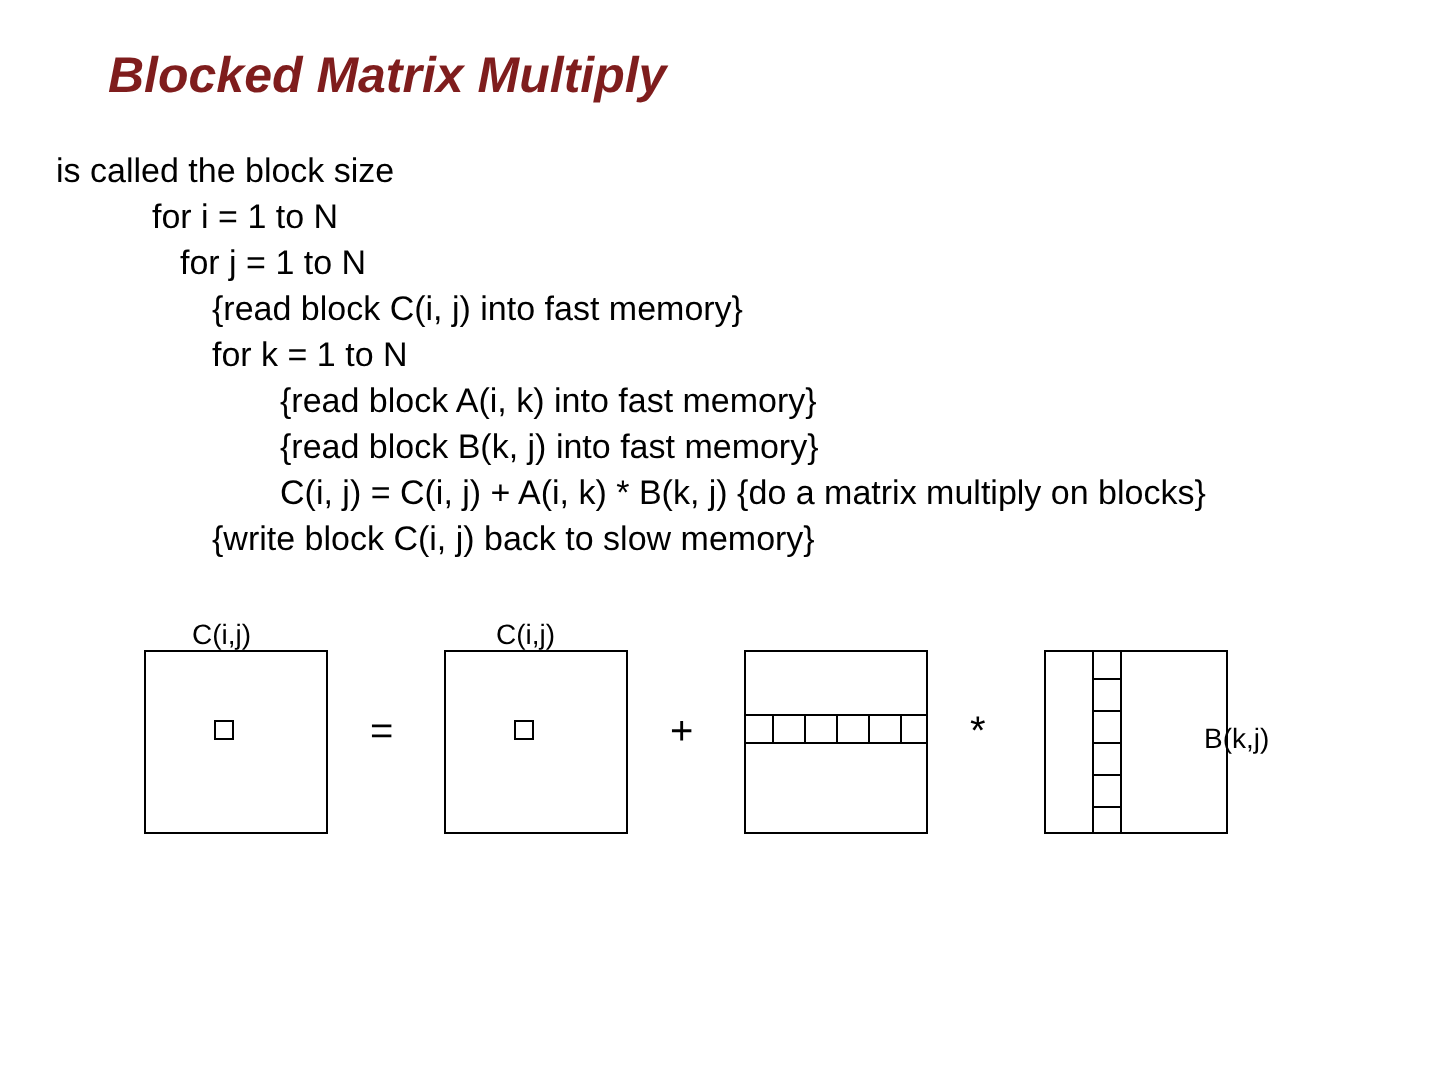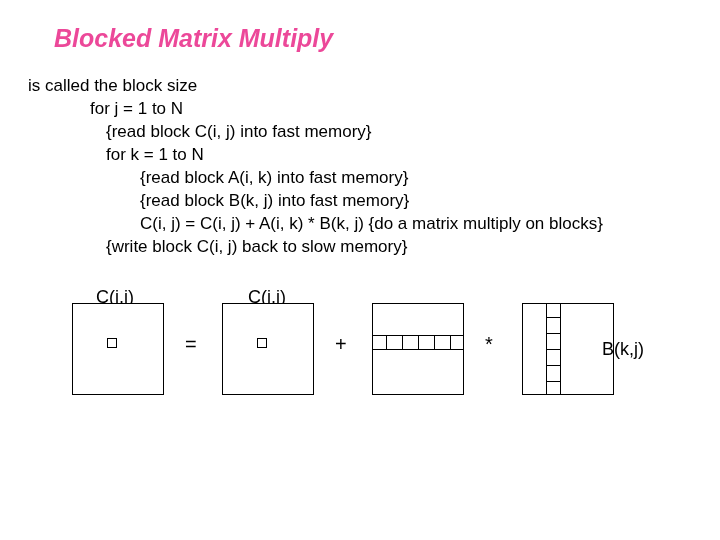--- a/index.html
+++ b/index.html
@@ -12,21 +12,21 @@
     font-size: 17px;
     color: #000;
   }
   .slide {
     padding: 24px 28px 0 28px;
   }
   .title {
     font-size: 25px;
     font-weight: bold;
     font-style: italic;
-    color: #ec4899;
+    color: #7f1d1d;
     margin: 0 0 22px 26px;
   }
   .body-text {
     line-height: 1.35;
   }
   .l0 { margin-left: 0; }
   .l1 { }
   .l2 { margin-left: 48px; }
   .l3 { margin-left: 62px; }
   .l4 { margin-left: 78px; }
@@ -38,21 +38,21 @@
     height: 140px;
   }
   .box {
     position: absolute;
     border: 1px solid #000;
     background: #fff;
     box-sizing: border-box;
   }
   .mlabel {
     position: absolute;
-    font-size: 18px;
+    font-size: 14px;
   }
   .smallblock {
     position: absolute;
     width: 10px;
     height: 10px;
     border: 1px solid #000;
     background: #fff;
     box-sizing: border-box;
   }
   .op {
@@ -73,20 +73,21 @@
 </style>
 </head>
 <body>
 
 <div class="slide">
 
   <h1 class="title">Blocked Matrix Multiply</h1>
 
   <div class="body-text">
     <div class="l1">is called the block size</div>
+    <div class="l2">for i = 1 to N</div>
     <div class="l3">for j = 1 to N</div>
     <div class="l4">{read block C(i, j) into fast memory}</div>
     <div class="l4">for k = 1 to N</div>
     <div class="l5">{read block A(i, k) into fast memory}</div>
     <div class="l5">{read block B(k, j) into fast memory}</div>
     <div class="l5">C(i, j) = C(i, j) + A(i, k) * B(k, j)  {do a matrix multiply on blocks}</div>
     <div class="l4">{write block C(i, j) back to slow memory}</div>
   </div>
 
   <div class="diagram">

